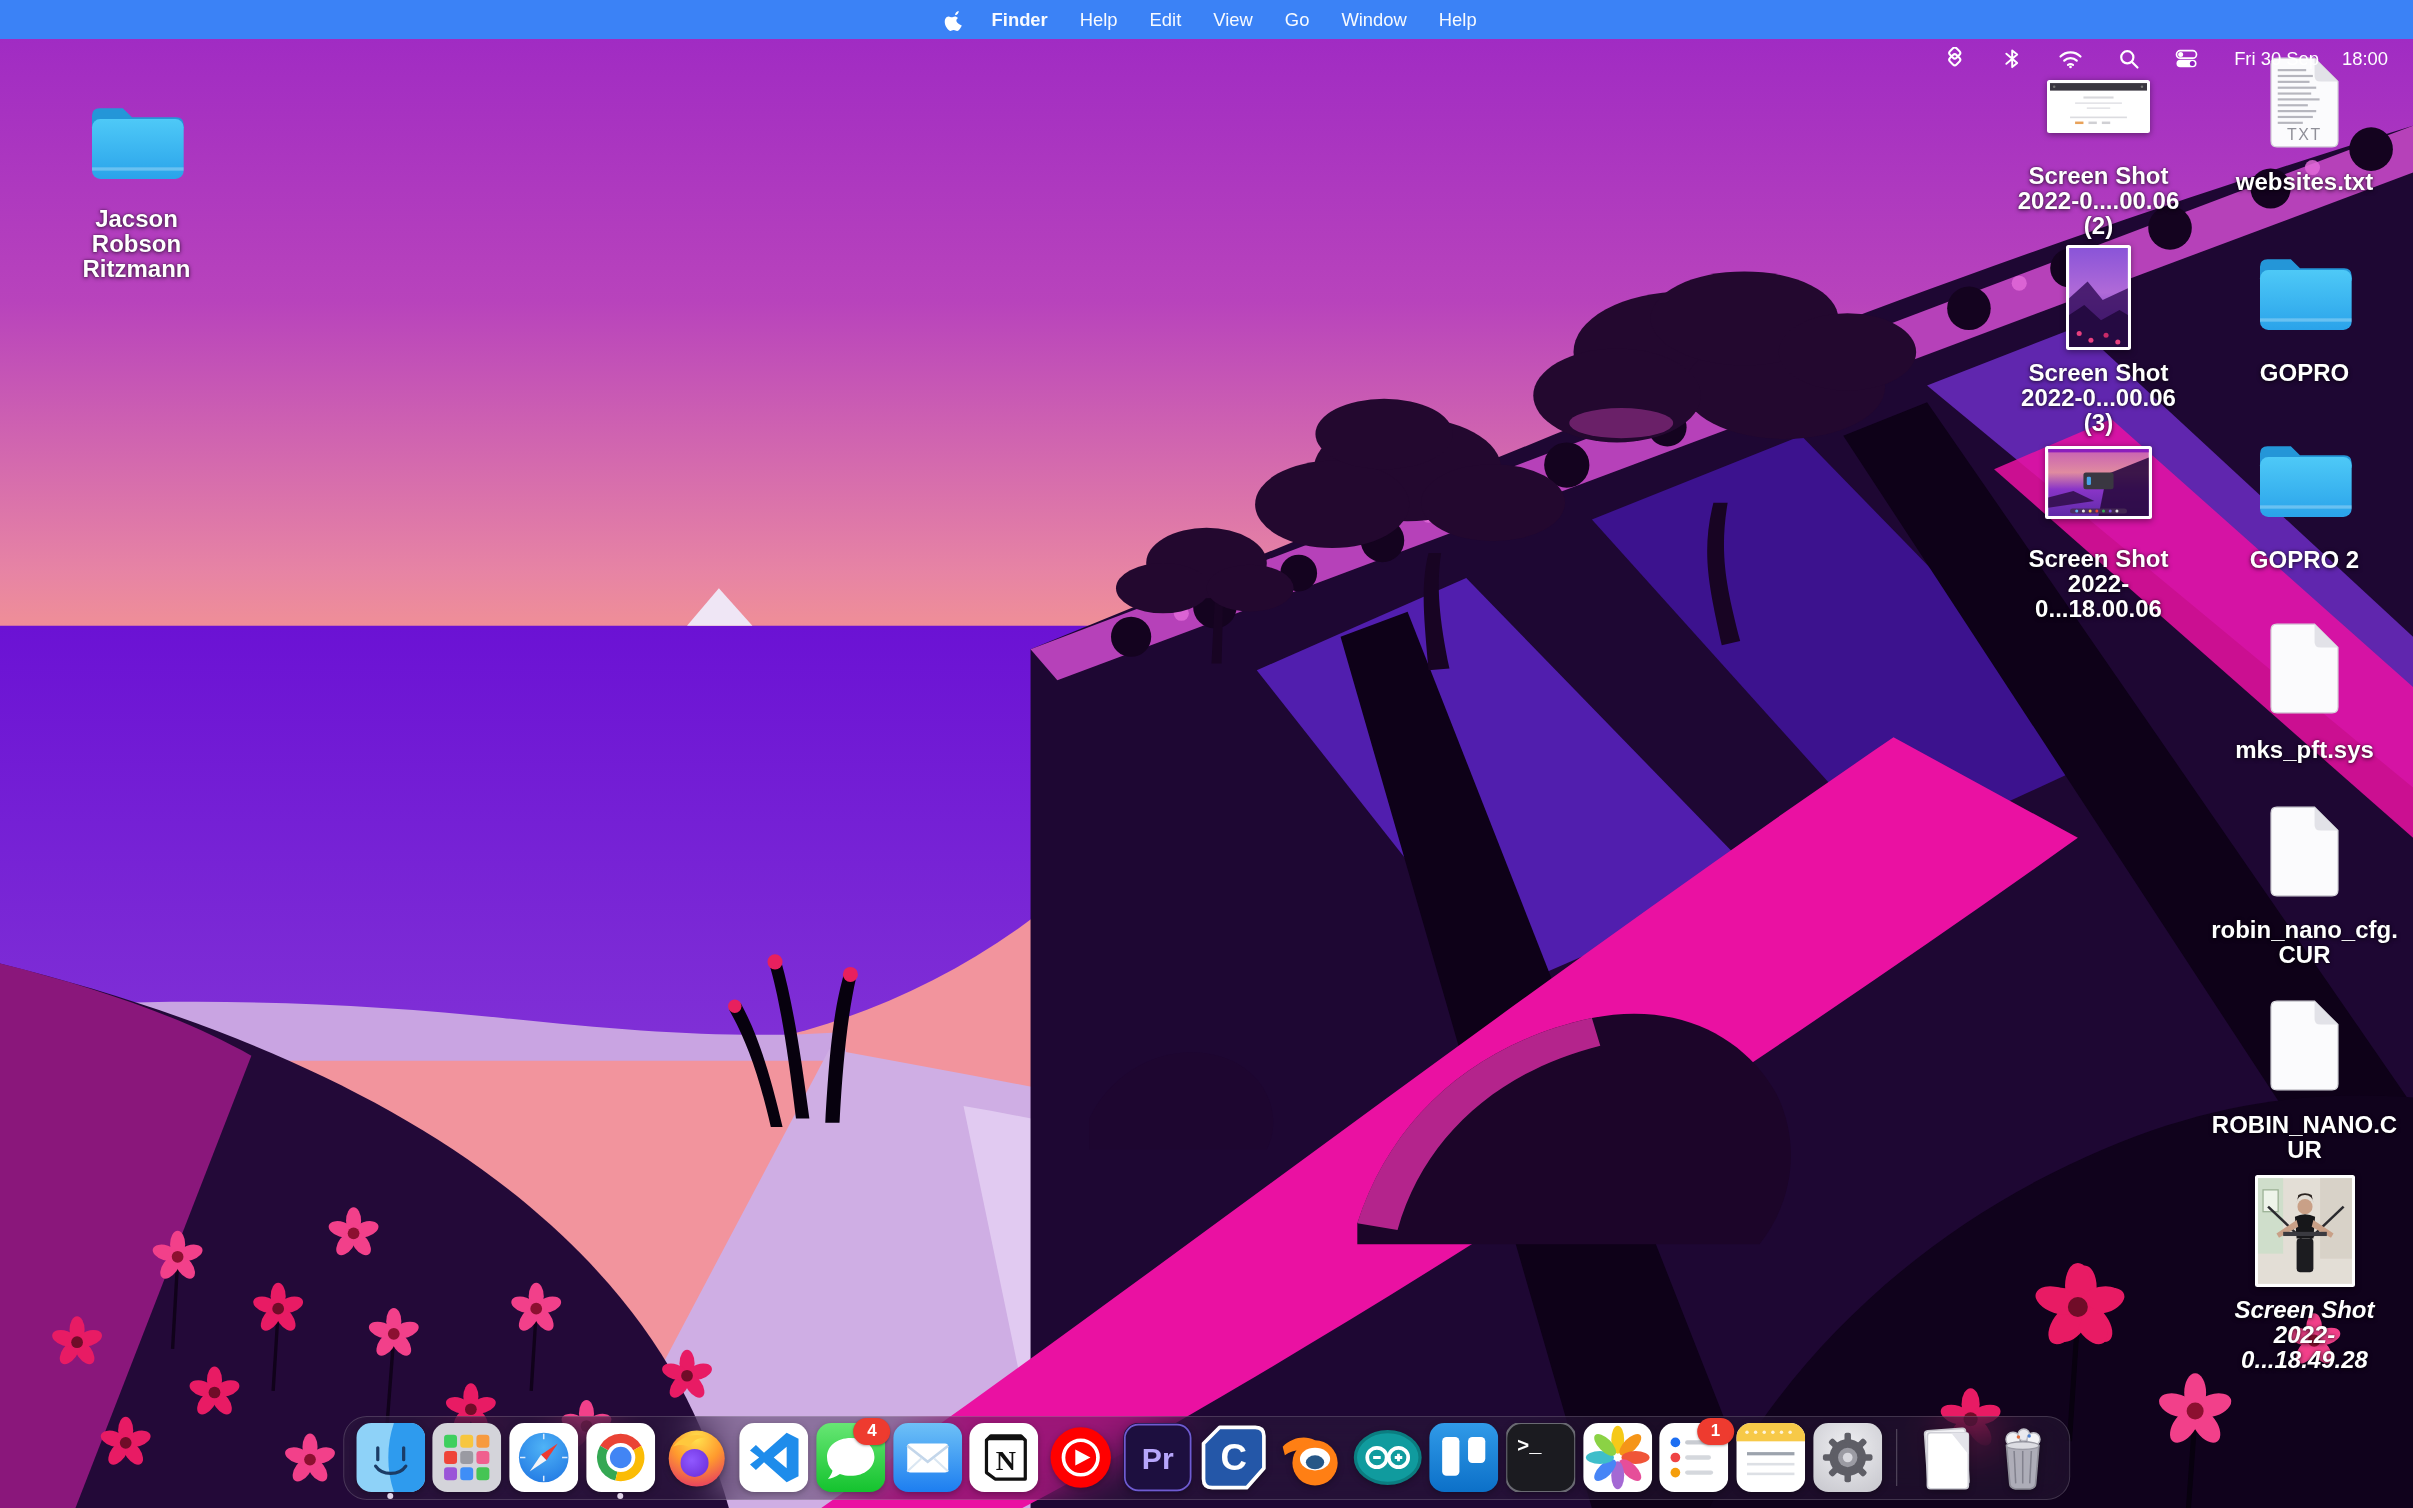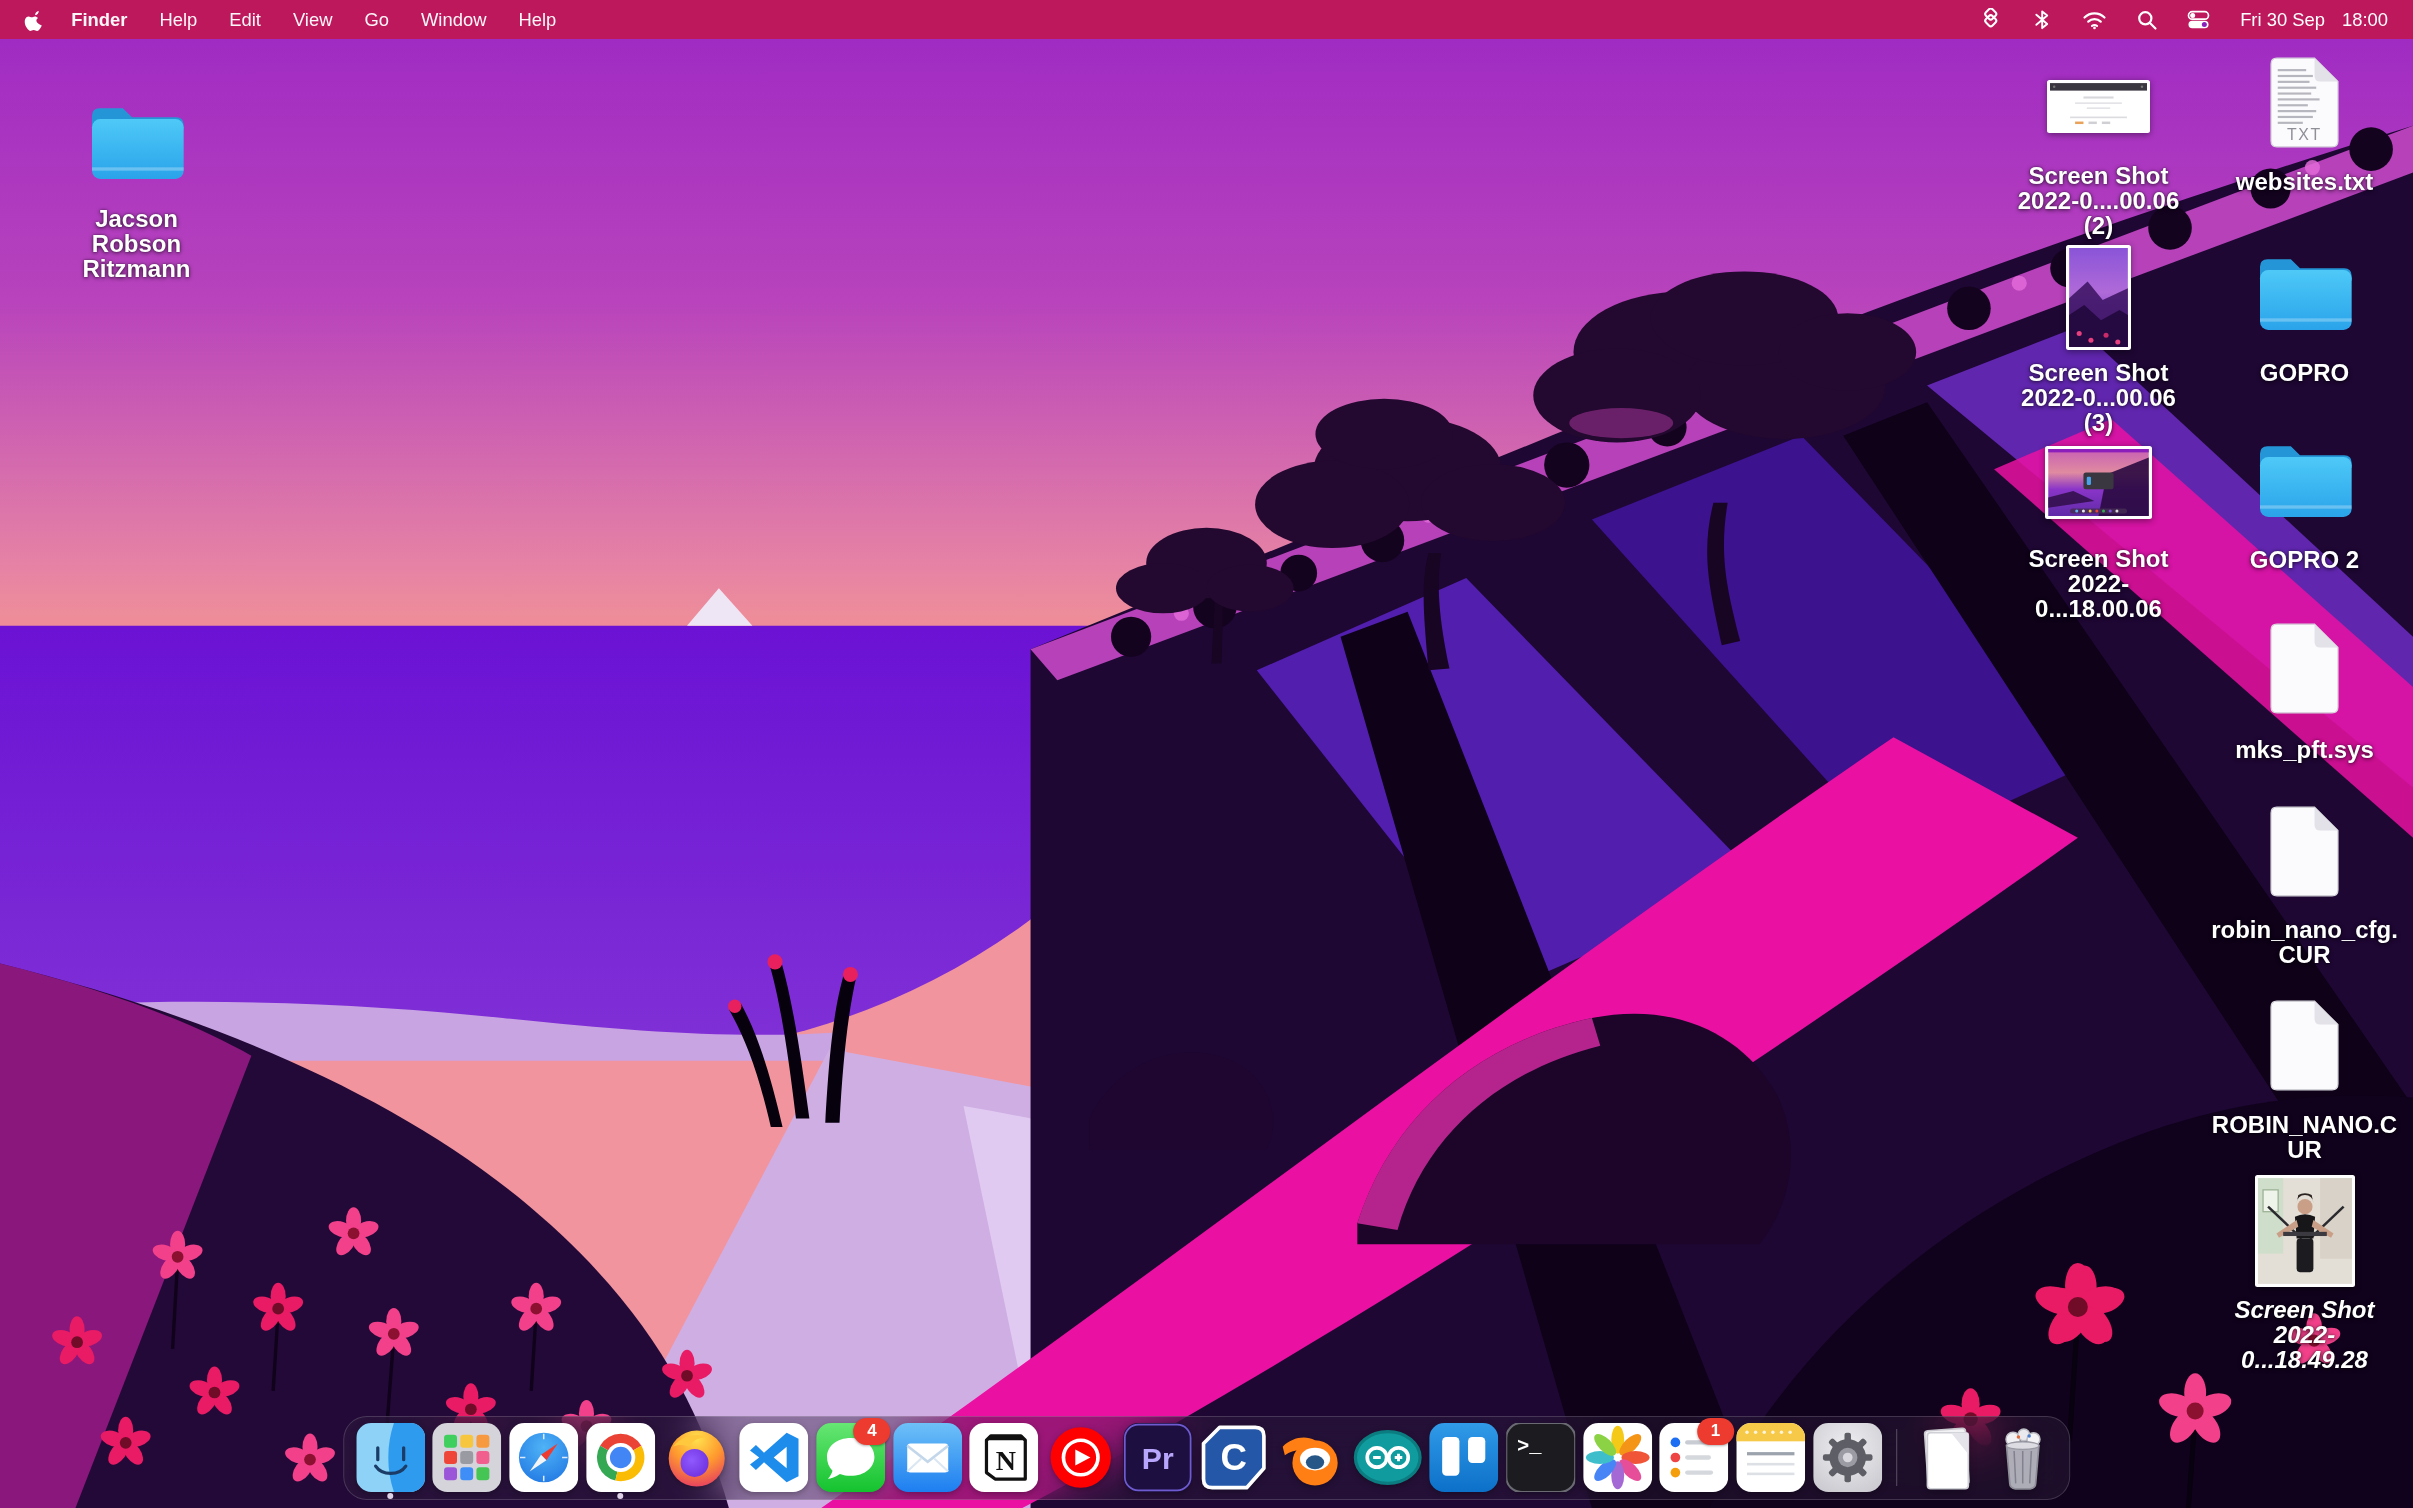--- a/index.html
+++ b/index.html
@@ -1,27 +1,27 @@
 <!DOCTYPE html>
 <html style="font-size:13.4px"><head>
 <meta charset="utf-8">
 <style>
   html,body{margin:0;padding:0;width:2413px;height:1508px;overflow:hidden;
     font-family:"Liberation Sans",sans-serif;background:#7a1fb0;}
   .stage{position:absolute;inset:0;width:2413px;height:1508px;overflow:hidden;}
   .wallpaper{position:absolute;inset:0;}
 
   
-  .menubar{position:absolute;left:0;top:0;width:2413px;height:39px;background:#be185d;
-    display:flex;align-items:center;color:#fff;font-size:18.4px;z-index:40;}
+  .menubar{position:absolute;left:0;top:0;width:2413px;height:39px;background:#3b82f6;
+    display:flex;align-items:center;color:#fff;font-size:18.4px;z-index:40;flex-direction:column;}
   .mb-left{display:flex;align-items:center;gap:0;padding-left:23.5px;}
   .mb-apple{width:20px;height:23.5px;margin-right:11.7px;display:flex;align-items:center;}
   .mb-item{padding:0 16px;height:39px;display:flex;align-items:center;color:rgba(255,255,255,.96);}
   .mb-item.app{font-weight:700;}
-  .mb-right{margin-left:auto;display:flex;align-items:center;gap:2px;padding-right:25px;}
+  .mb-right{margin-left:auto;display:flex;align-items:center;gap:8px;padding-right:25px;}
   .mb-ic{width:25px;height:39px;display:flex;align-items:center;justify-content:center;margin-left:25px;}
   .mb-date{margin-left:27px;}
   .mb-time{margin-left:15px;}
 
   
   .desk-icon{position:absolute;width:201px;display:flex;flex-direction:column;align-items:center;z-index:10;}
   .di-label{font-size:24px;font-weight:700;color:#fff;text-align:center;line-height:25px;
     max-width:188px;word-break:break-word;text-shadow:0 0.8px 4.2px rgba(0,0,0,.7),0 0 1.7px rgba(0,0,0,.45);}
   .thumb{background:#fff;border:3.4px solid #fff;border-radius:2.5px;box-shadow:0 1.7px 6.7px rgba(0,0,0,.4);}
   .i-jacson{left:36px;top:99px;}   .i-jacson .di-label{margin-top:22px;max-width:163px;}

